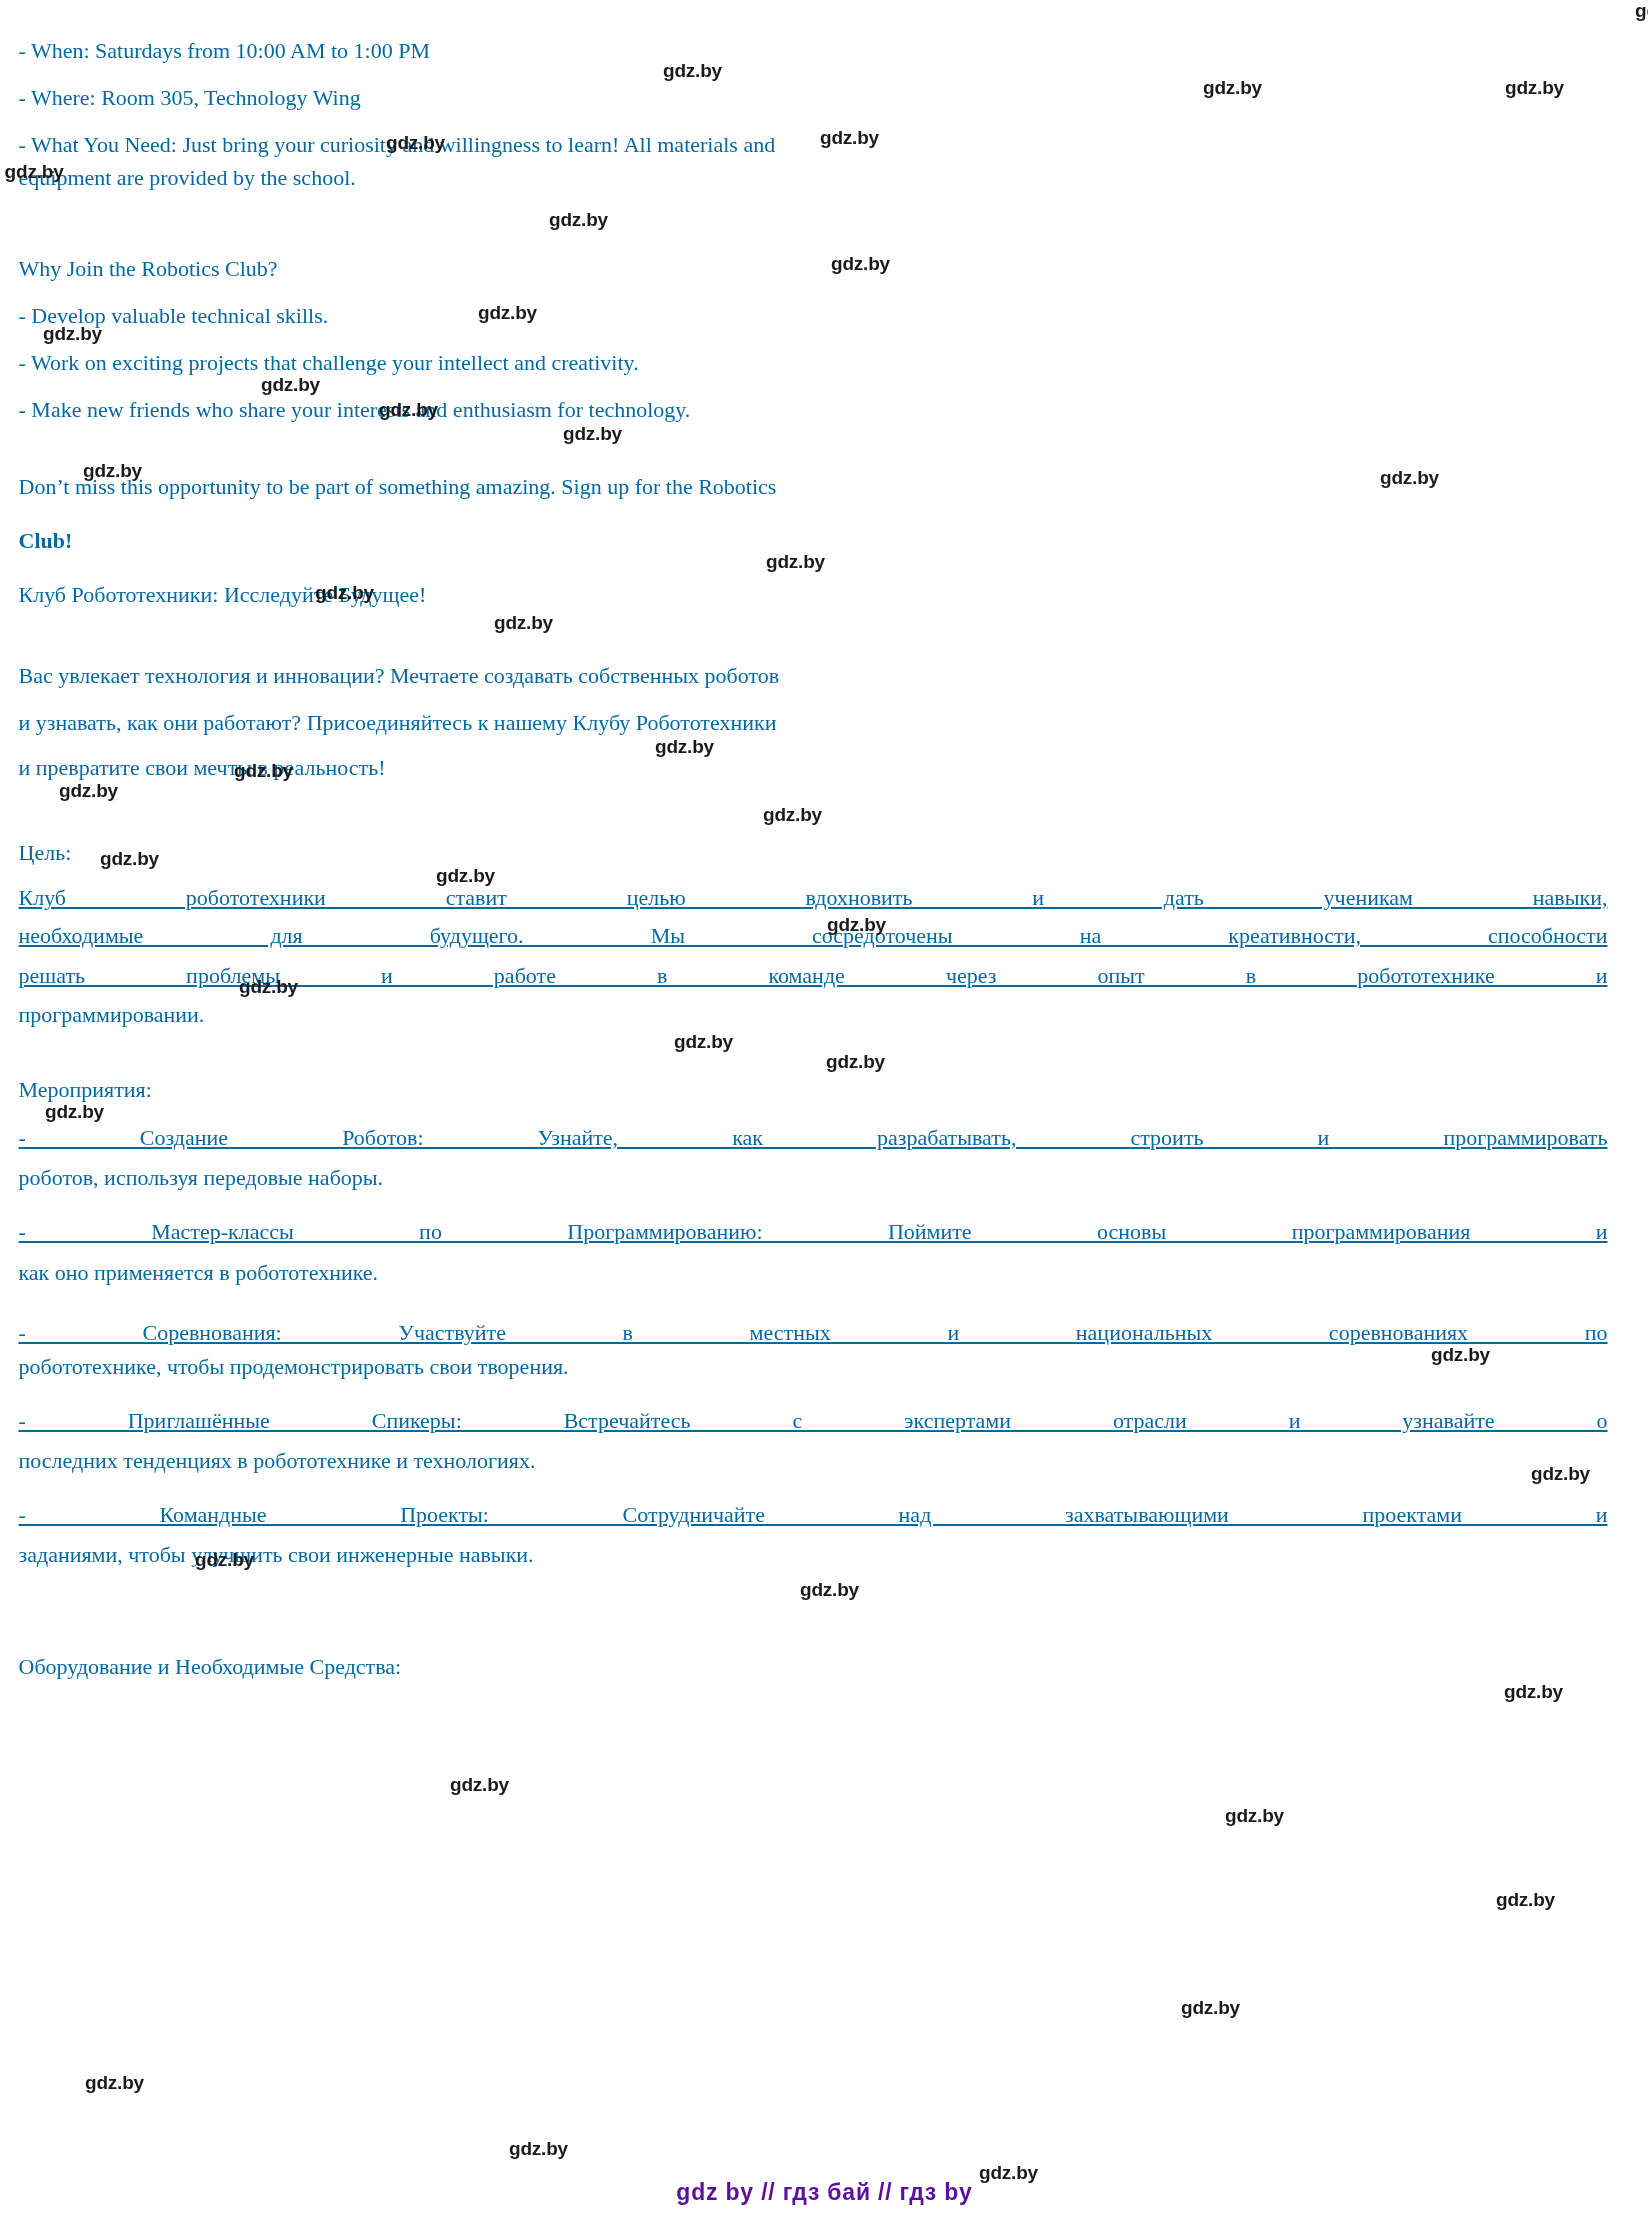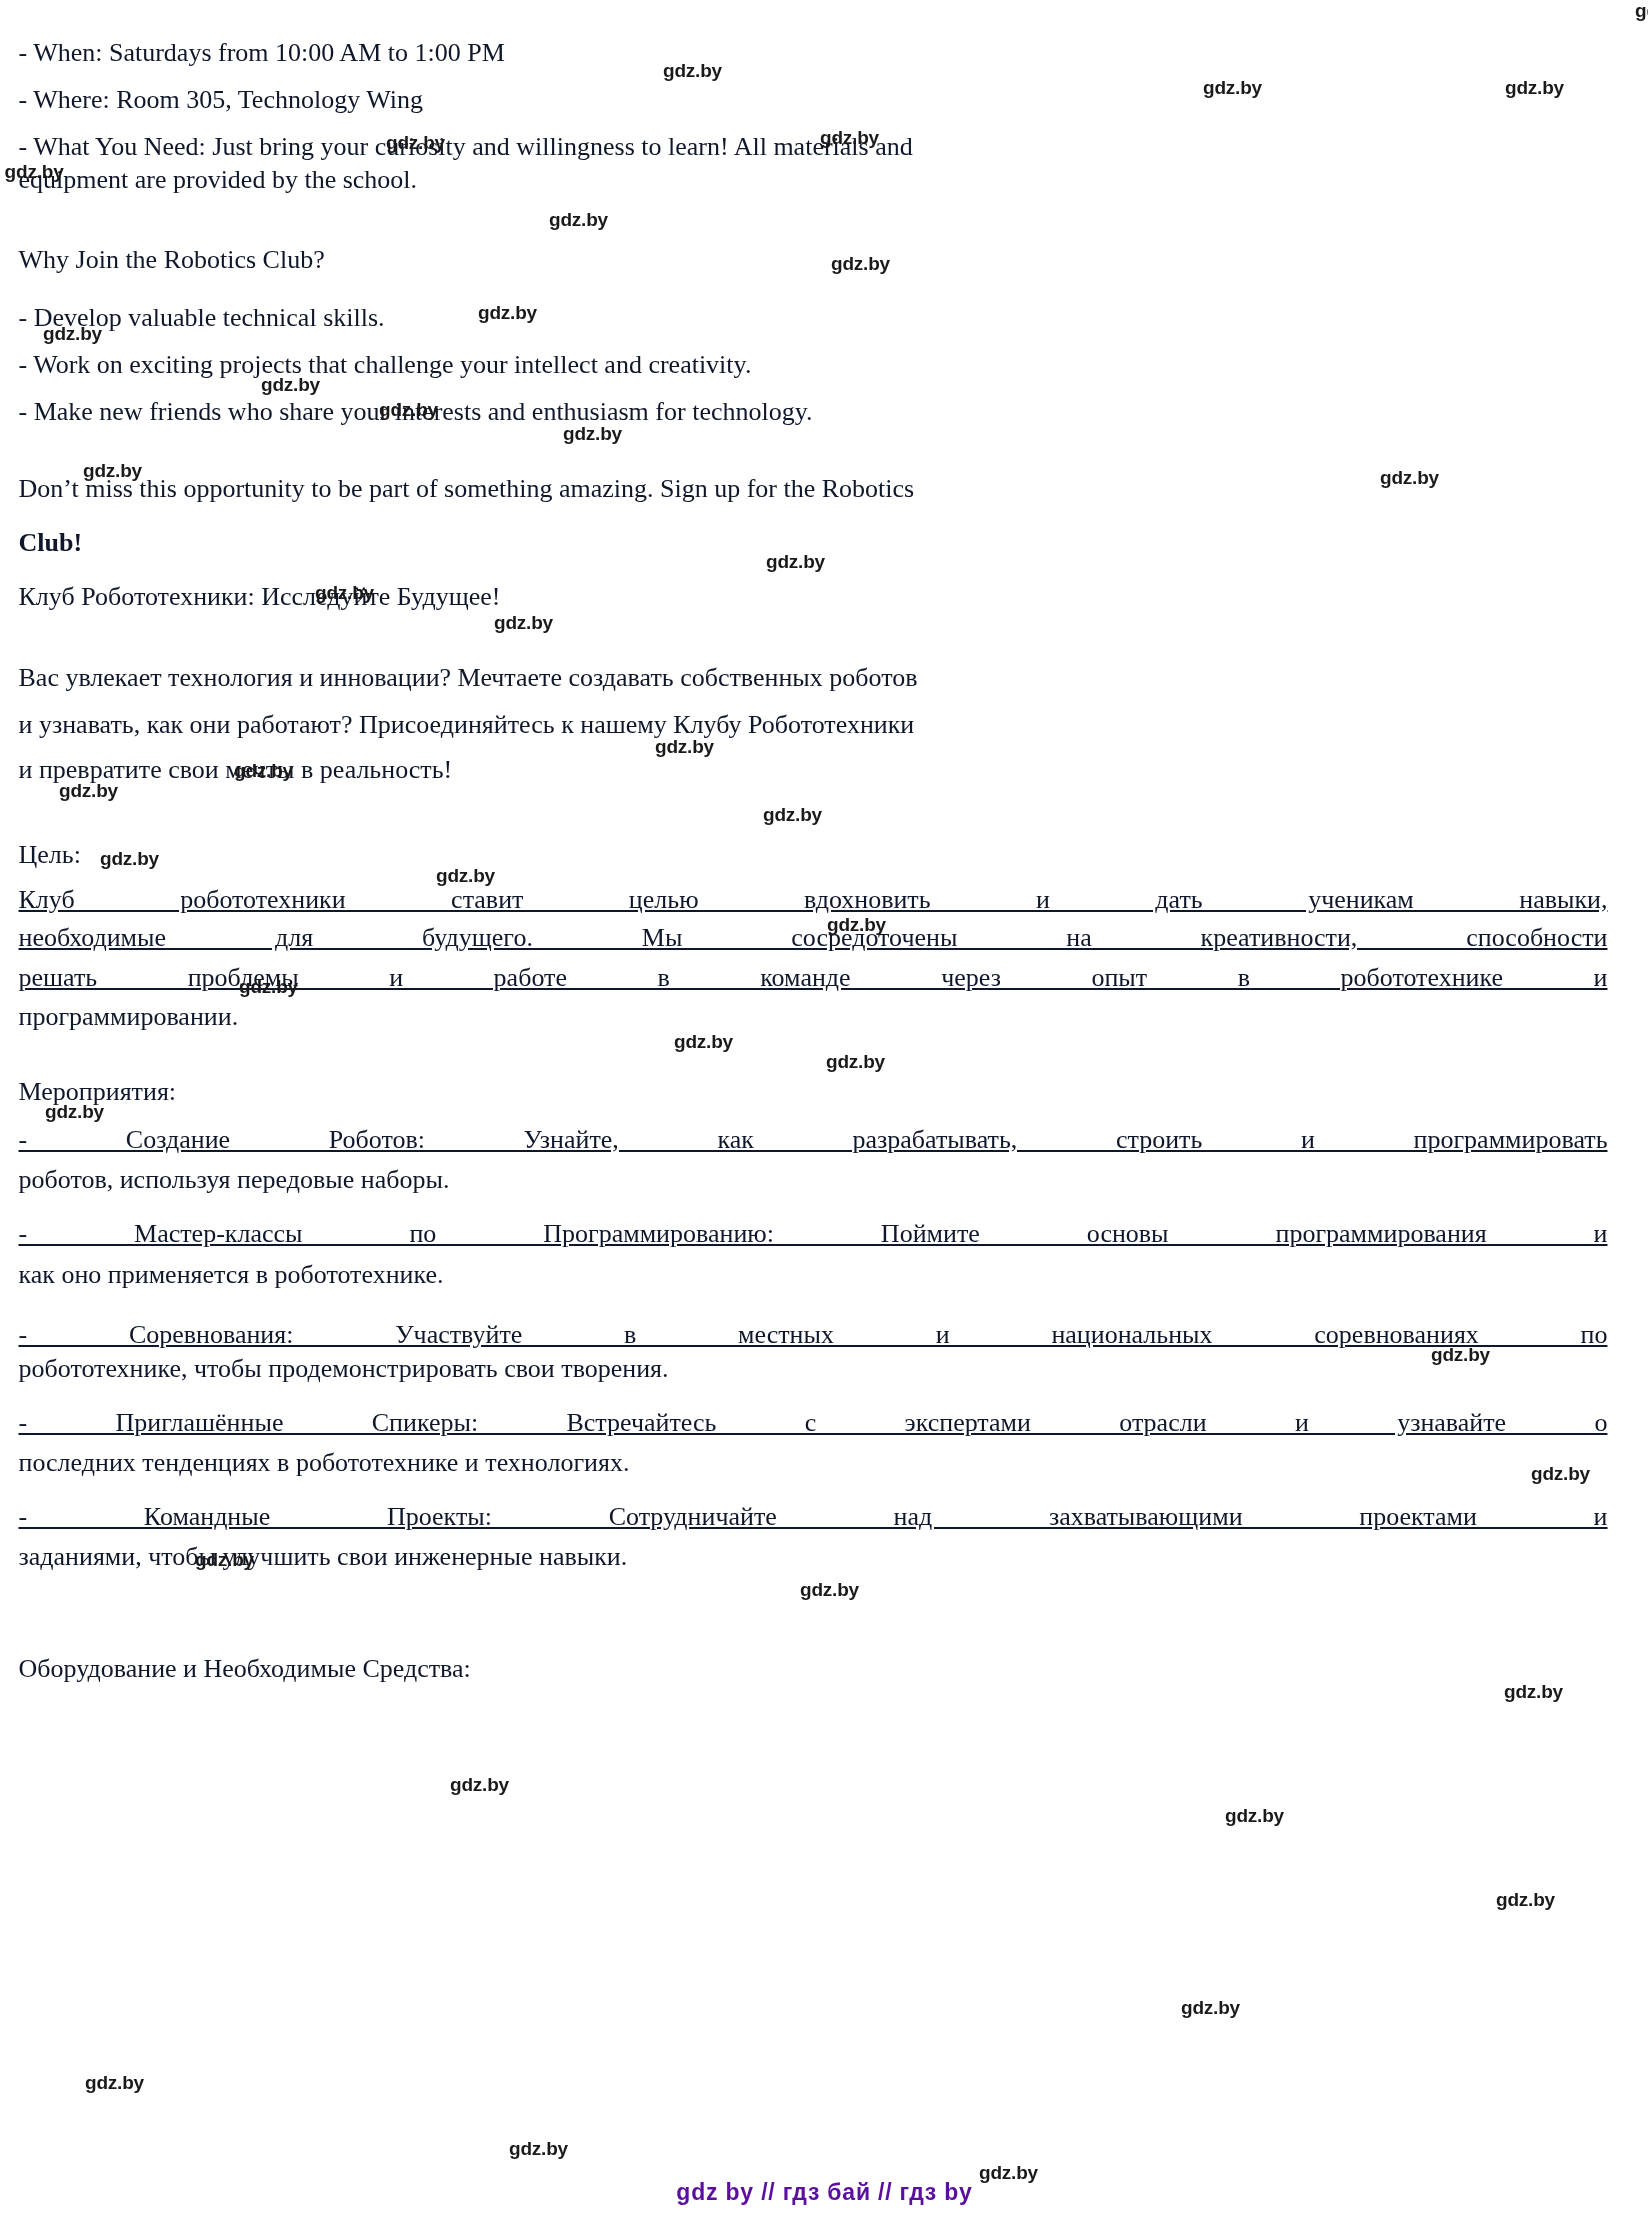--- a/index.html
+++ b/index.html
@@ -49,24 +49,24 @@
   #content {
     position: absolute;
     left: 18.5px;
     top: 40px;
     width: 1589px;
   }
 
   .ln {
     position: absolute;
     left: 0;
-    font-size: 26px;
+    font-size: 22px;
     line-height: 1.0;
     white-space: nowrap;
-    color: #0f172a;
+    color: #0369a1;
   }
   .ln.justify {
     white-space: normal;
     text-align: justify;
     text-align-last: justify;
     text-decoration: underline;
   }
   .ln.nojust {
     white-space: normal;
     text-align: left;
@@ -89,21 +89,21 @@
 <div id="page">
 
 
   <div id="content">
 
     <div class="ln" style="top:0px;">- When: Saturdays from 10:00 AM to 1:00 PM</div>
     <div class="ln" style="top:47px;">- Where: Room 305, Technology Wing</div>
     <div class="ln" style="top:94px;">- What You Need: Just bring your curiosity and willingness to learn! All materials and</div>
     <div class="ln" style="top:127px;">equipment are provided by the school.</div>
 
-    <div class="ln" style="top:207px;">Why Join the Robotics Club?</div>
+    <div class="ln" style="top:218px;">Why Join the Robotics Club?</div>
     <div class="ln" style="top:265px;">- Develop valuable technical skills.</div>
     <div class="ln" style="top:312px;">- Work on exciting projects that challenge your intellect and creativity.</div>
     <div class="ln" style="top:359px;">- Make new friends who share your interests and enthusiasm for technology.</div>
 
     <div class="ln" style="top:436px;">Don’t miss this opportunity to be part of something amazing. Sign up for the Robotics</div>
     <div class="ln" style="top:490px;font-weight:bold;">Club!</div>
 
     <div class="ln" style="top:544px;">Клуб Робототехники: Исследуйте Будущее!</div>
 
     <div class="ln" style="top:625px;">Вас увлекает технология и инновации? Мечтаете создавать собственных роботов</div>

